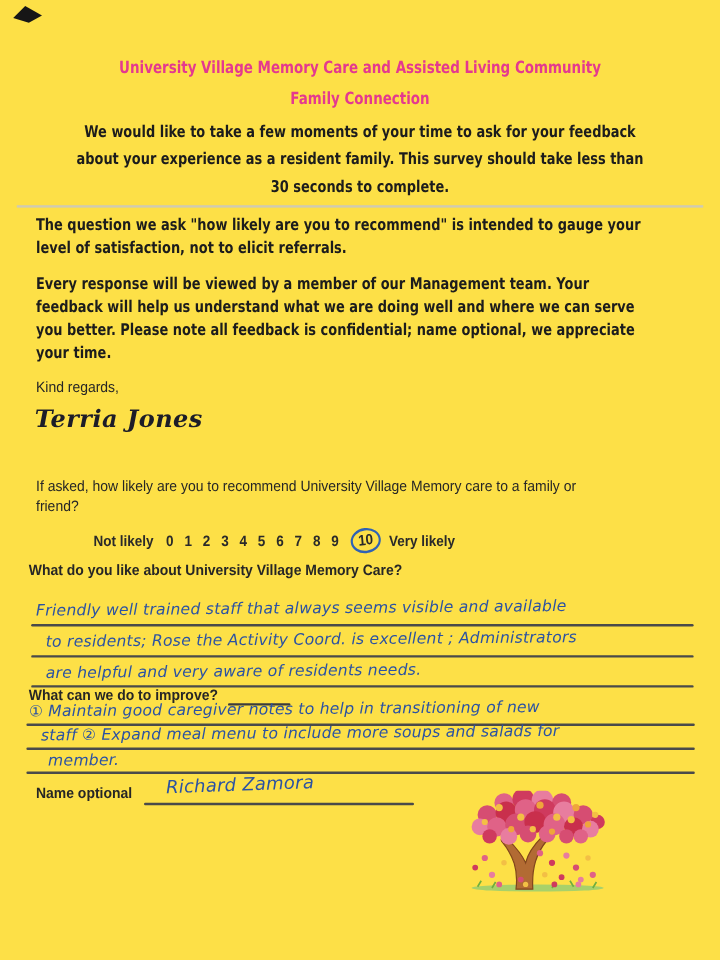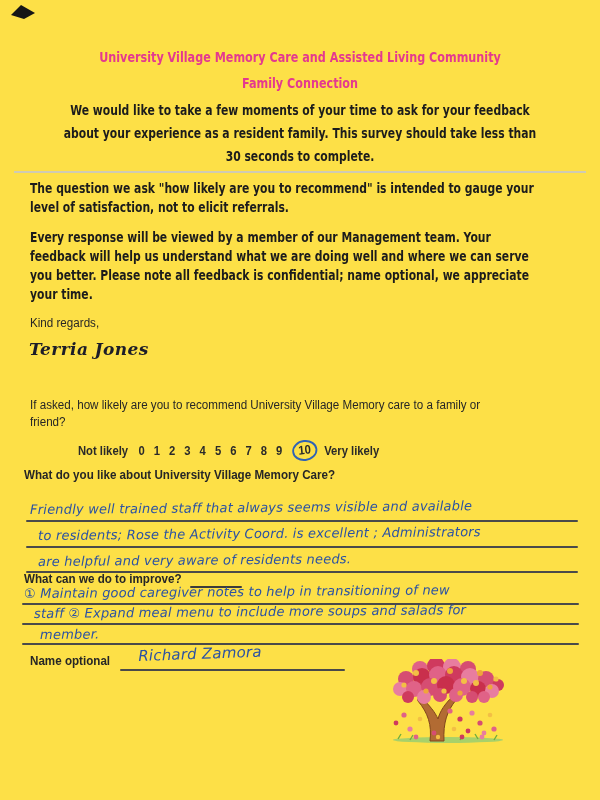--- a/index.html
+++ b/index.html
@@ -15,21 +15,21 @@
          transform:scaleX(0.80);transform-origin:50% 0;}
   .para{font-size:13.5px;line-height:19px;transform:scaleX(0.80);transform-origin:0 0;white-space:nowrap;}
 
   
   .print{font-family:"Liberation Sans", sans-serif;color:#262626;
          transform:scaleX(0.93);transform-origin:0 0;white-space:nowrap;}
   .plabel{font-weight:bold;font-size:12.5px;}
   .pbody{font-size:12.5px;line-height:17px;}
 
   .script{font-family:"DejaVu Serif", serif;font-style:italic;font-weight:bold;
-          color:#1d1d28;font-size:17px;line-height:20px;letter-spacing:0.4px;}
+          color:#1d1d28;font-size:20px;line-height:20px;letter-spacing:0.4px;}
 
   .divider{height:2px;background:#c7c7c7;opacity:0.85;}
   .rule{height:1.6px;background:#4a4a4a;border-radius:1px;}
 
   .ink{font-family:"DejaVu Sans", sans-serif;font-style:italic;color:#2b52a3;
        font-size:13px;letter-spacing:0.2px;white-space:nowrap;
        transform:rotate(-0.5deg);transform-origin:0 0;}
   .ink-name{font-size:15px;transform:rotate(-2deg);}
 
   .rating{display:flex;align-items:center;gap:7px;font-weight:bold;font-size:12.5px;

